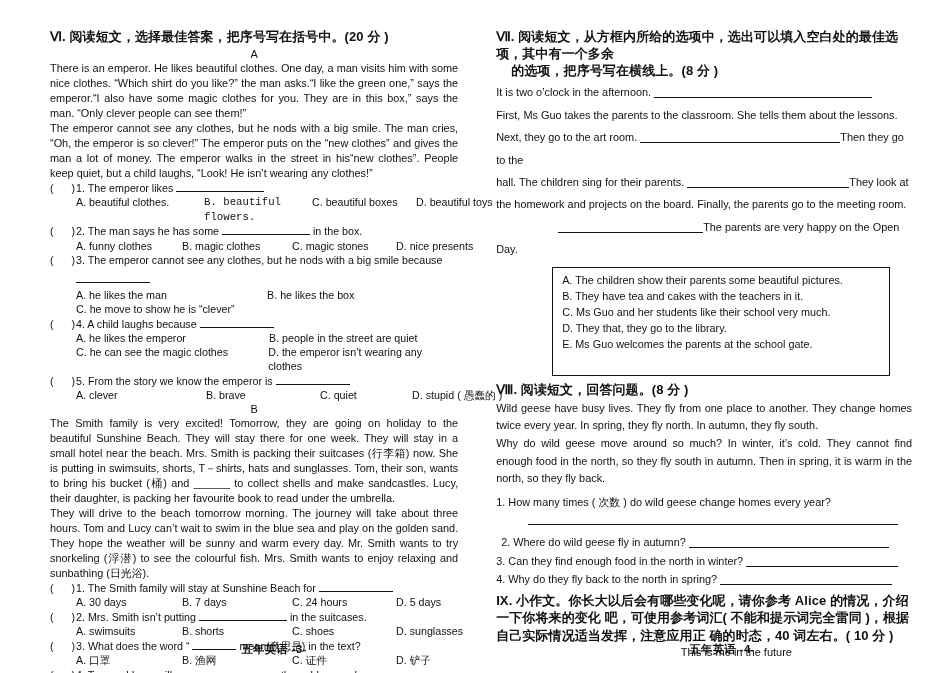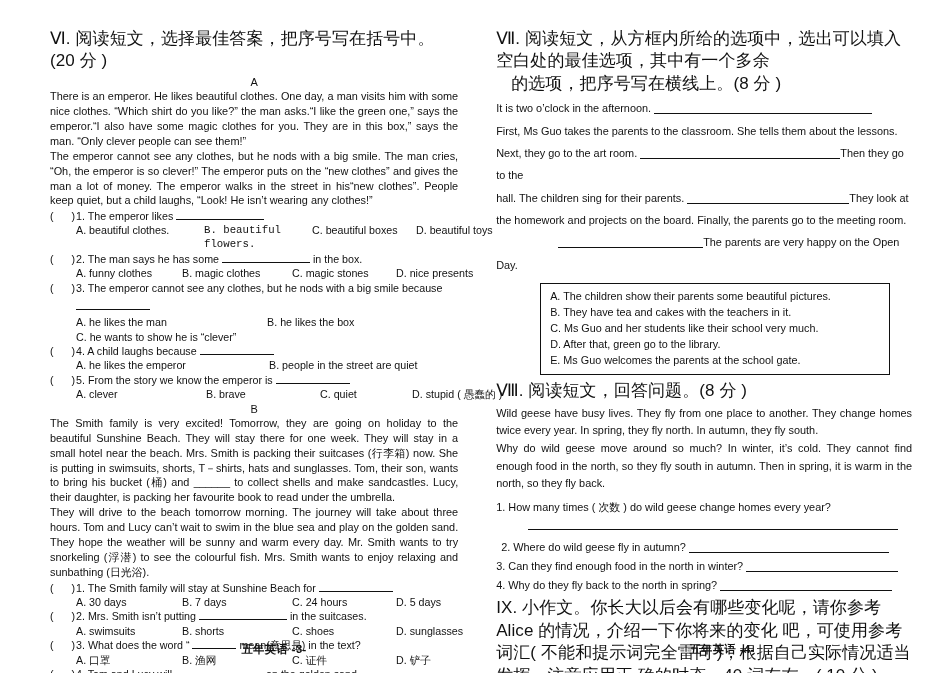--- a/index.html
+++ b/index.html
@@ -24,22 +24,22 @@
     position: relative;
     width: 425px;
     display: flex;
     flex-direction: column;
   }
   .col-left { width: 424px; }
   .col-right { width: 432px; }
 
   
   .sec-head {
-    font-size: 17px;
-    font-weight: normal;
+    font-size: 13px;
+    font-weight: bold;
     letter-spacing: 0.1px;
     line-height: 1.32;
     margin-bottom: 2px;
   }
   .sec-head .ind { display: block; padding-left: 15px; }
   .center-label {
     text-align: center;
     font-size: 11px;
     margin: 1px 0 1px 0;
   }
@@ -94,22 +94,22 @@
   }
   .fill-u {
     display: inline-block;
     border-bottom: 1px solid #111;
     vertical-align: -2px;
   }
 
   
   .optbox {
     border: 1px solid #111;
-    margin: 7px 22px 0 44px;
-    padding: 5px 9px 6px 9px;
+    margin: 7px 22px 0 56px;
+    padding: 5px 9px 22px 9px;
   }
   .optbox div {
     font-size: 10.8px;
     line-height: 1.47;
   }
 
   
   .qa {
     font-size: 10.9px;
     line-height: 1.45;
@@ -199,34 +199,38 @@
       </span>
     </div>
     <div class="indent-blank">
       <span class="blank-u u-md"></span>
     </div>
     <div class="opts half">
       <span>A. he likes the man</span>
       <span>B. he likes the box</span>
     </div>
     <div class="opts half">
-      <span>C. he wants to show he is “clever”</span>
+      <span>C. he move to show he is “clever”</span>
     </div>
 
     <div class="q">
       <span class="paren">(      )</span>
       <span class="qtext">
         <span>4.</span>
         <span>A child laughs because</span>
         <span class="blank-u u-md"></span>
       </span>
     </div>
     <div class="opts half2">
       <span>A. he likes the emperor</span>
       <span>B. people in the street are quiet</span>
+    </div>
+    <div class="opts half2">
+      <span>C. he can see the magic clothes</span>
+      <span>D. the emperor isn’t wearing any clothes</span>
     </div>
 
     <div class="q">
       <span class="paren">(      )</span>
       <span class="qtext">
         <span>5.</span>
         <span>From the story we know the emperor is</span>
         <span class="blank-u u-md"></span>
       </span>
     </div>
@@ -344,21 +348,21 @@
       </span>
       <span class="fill-line">
         <span class="fill-u" style="width:145px;margin-left:62px"></span><span>The parents are very happy on the Open Day.</span>
       </span>
     </div>
 
     <div class="optbox">
       <div>A. The children show their parents some beautiful pictures.</div>
       <div>B. They have tea and cakes with the teachers in it.</div>
       <div>C. Ms Guo and her students like their school very much.</div>
-      <div>D. After that, green go to the library.</div>
+      <div>D. They that, they go to the library.</div>
       <div>E. Ms Guo welcomes the parents at the school gate.</div>
     </div>
 
     <div class="spacer-sm"></div>
 
     <div class="sec-head" style="margin-top:5px">Ⅷ. 阅读短文，回答问题。(8 分 )</div>
 
     <p class="para loose">Wild geese have busy lives. They fly from one place to another. They change homes twice every year. In spring, they fly north. In autumn, they fly south.</p>
     <p class="para loose">Why do wild geese move around so much? In winter, it’s cold. They cannot find enough food in the north, so they fly south in autumn. Then in spring, it is warm in the north, so they fly back.</p>
 

